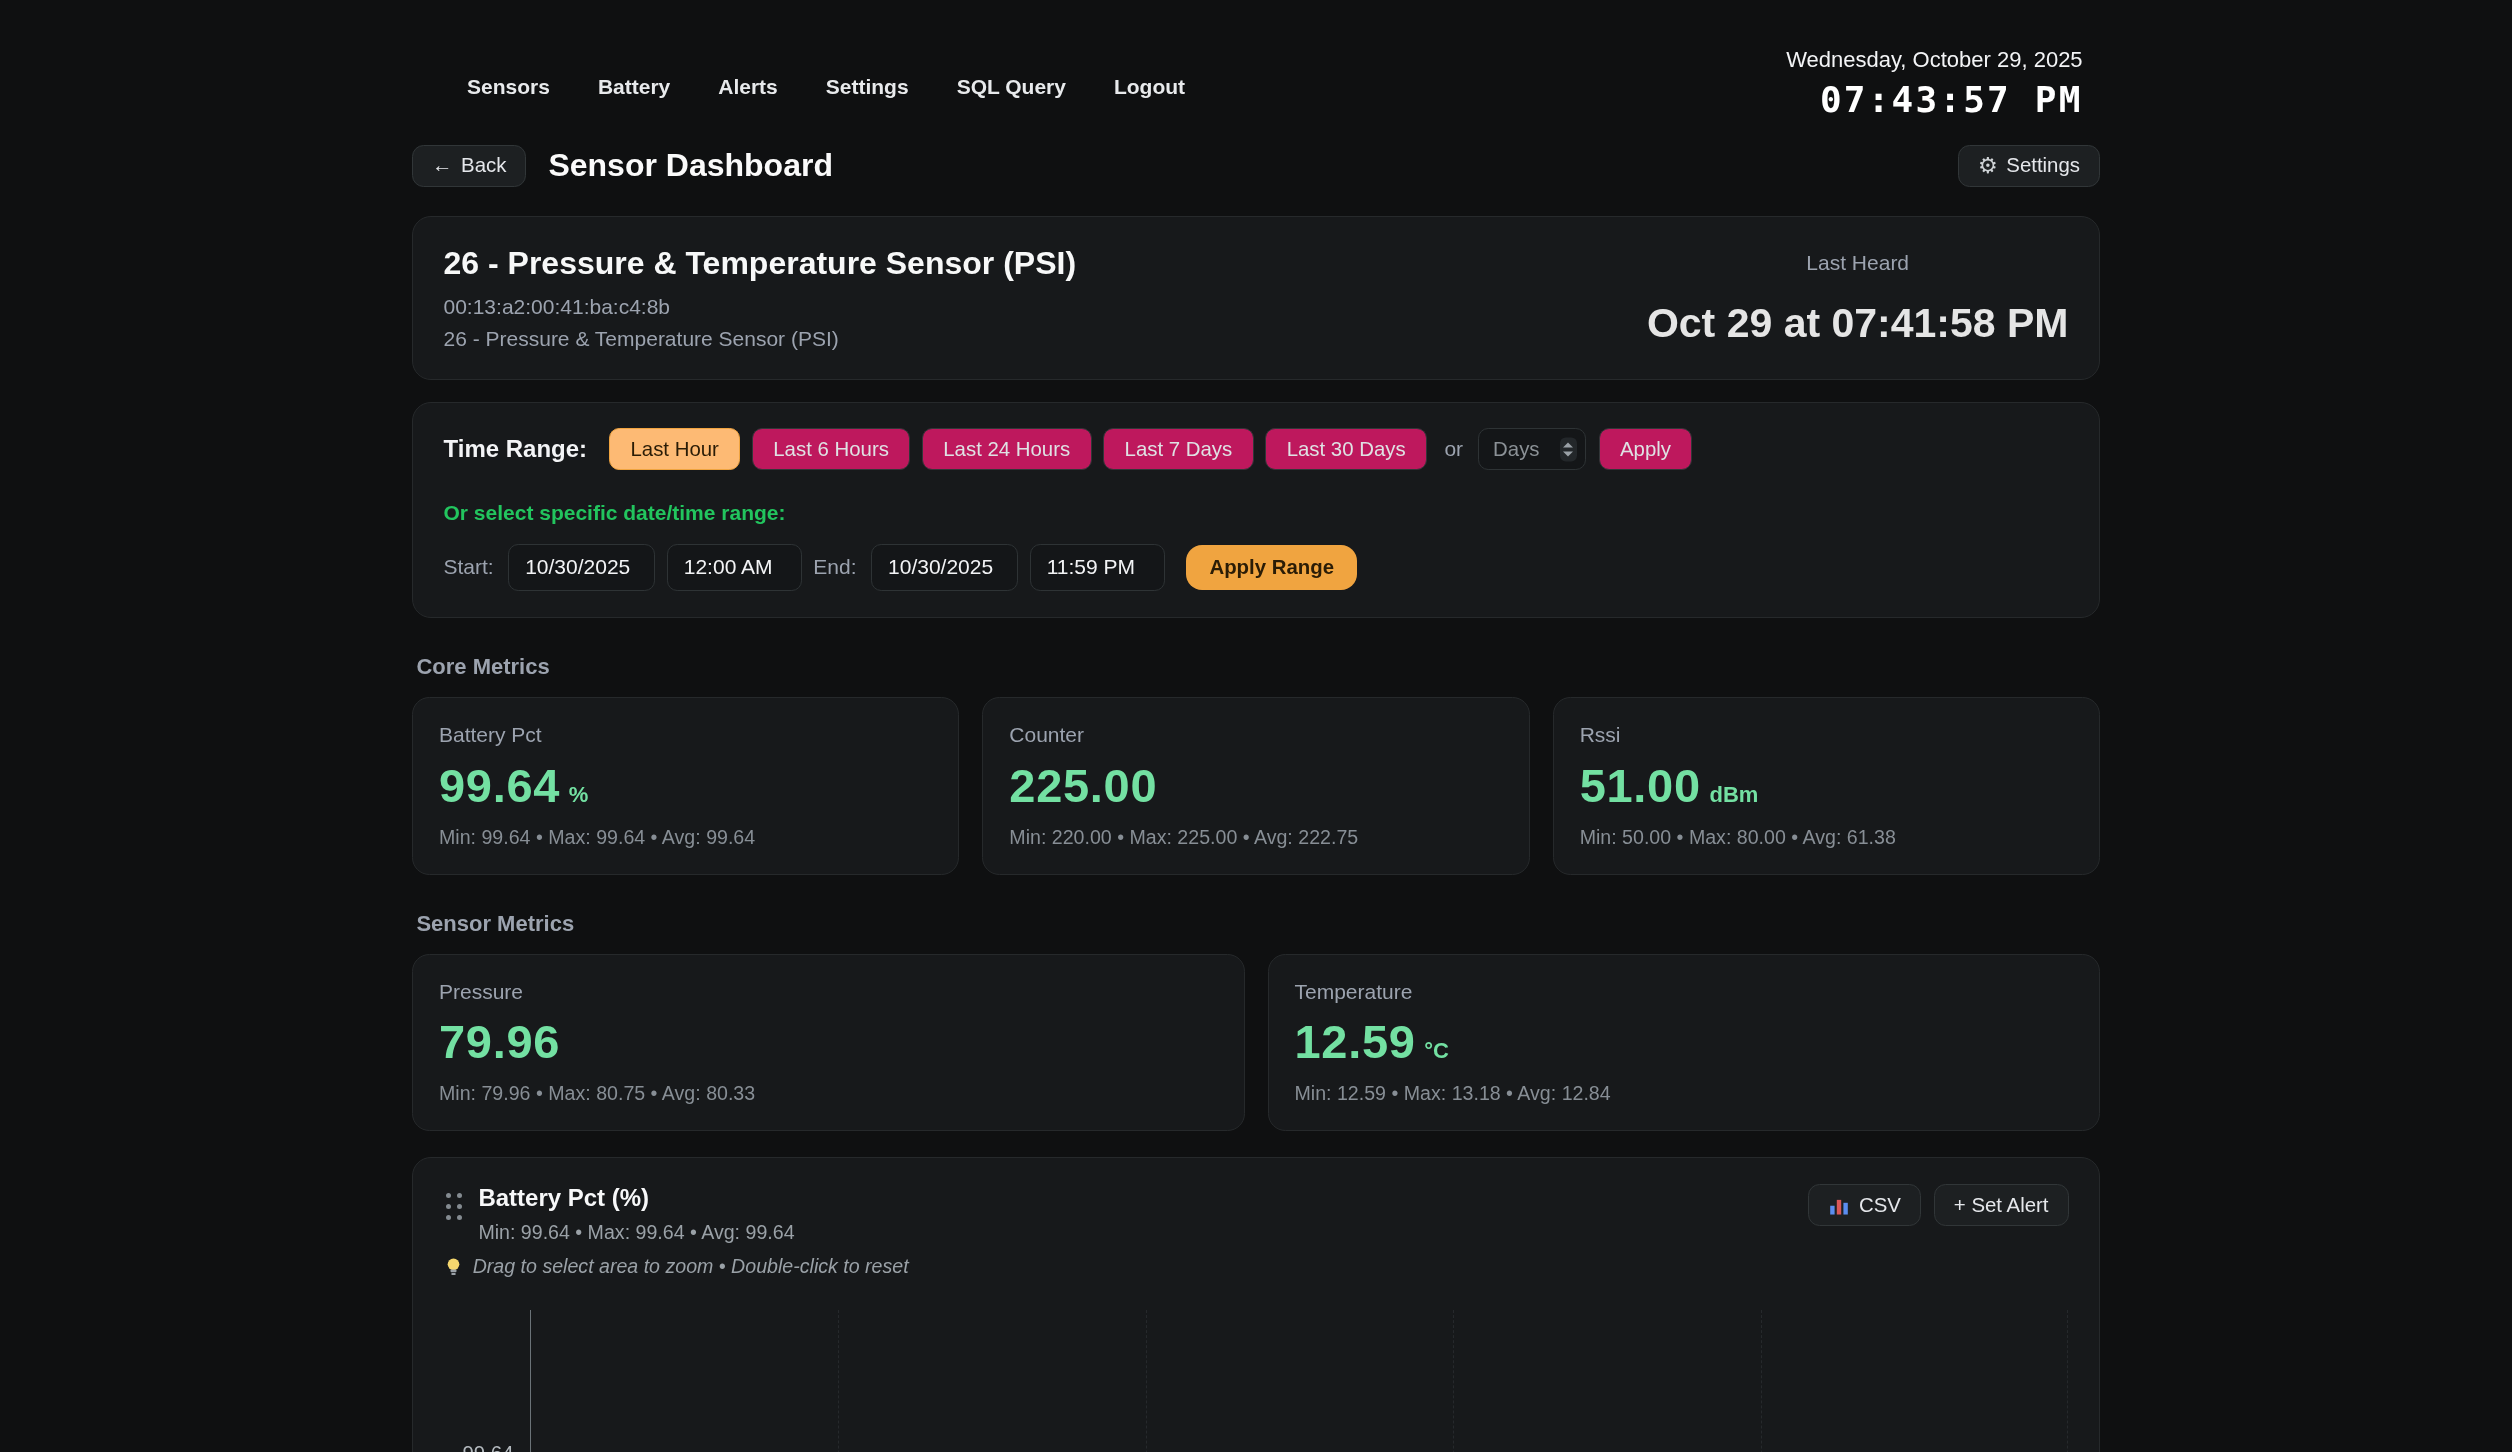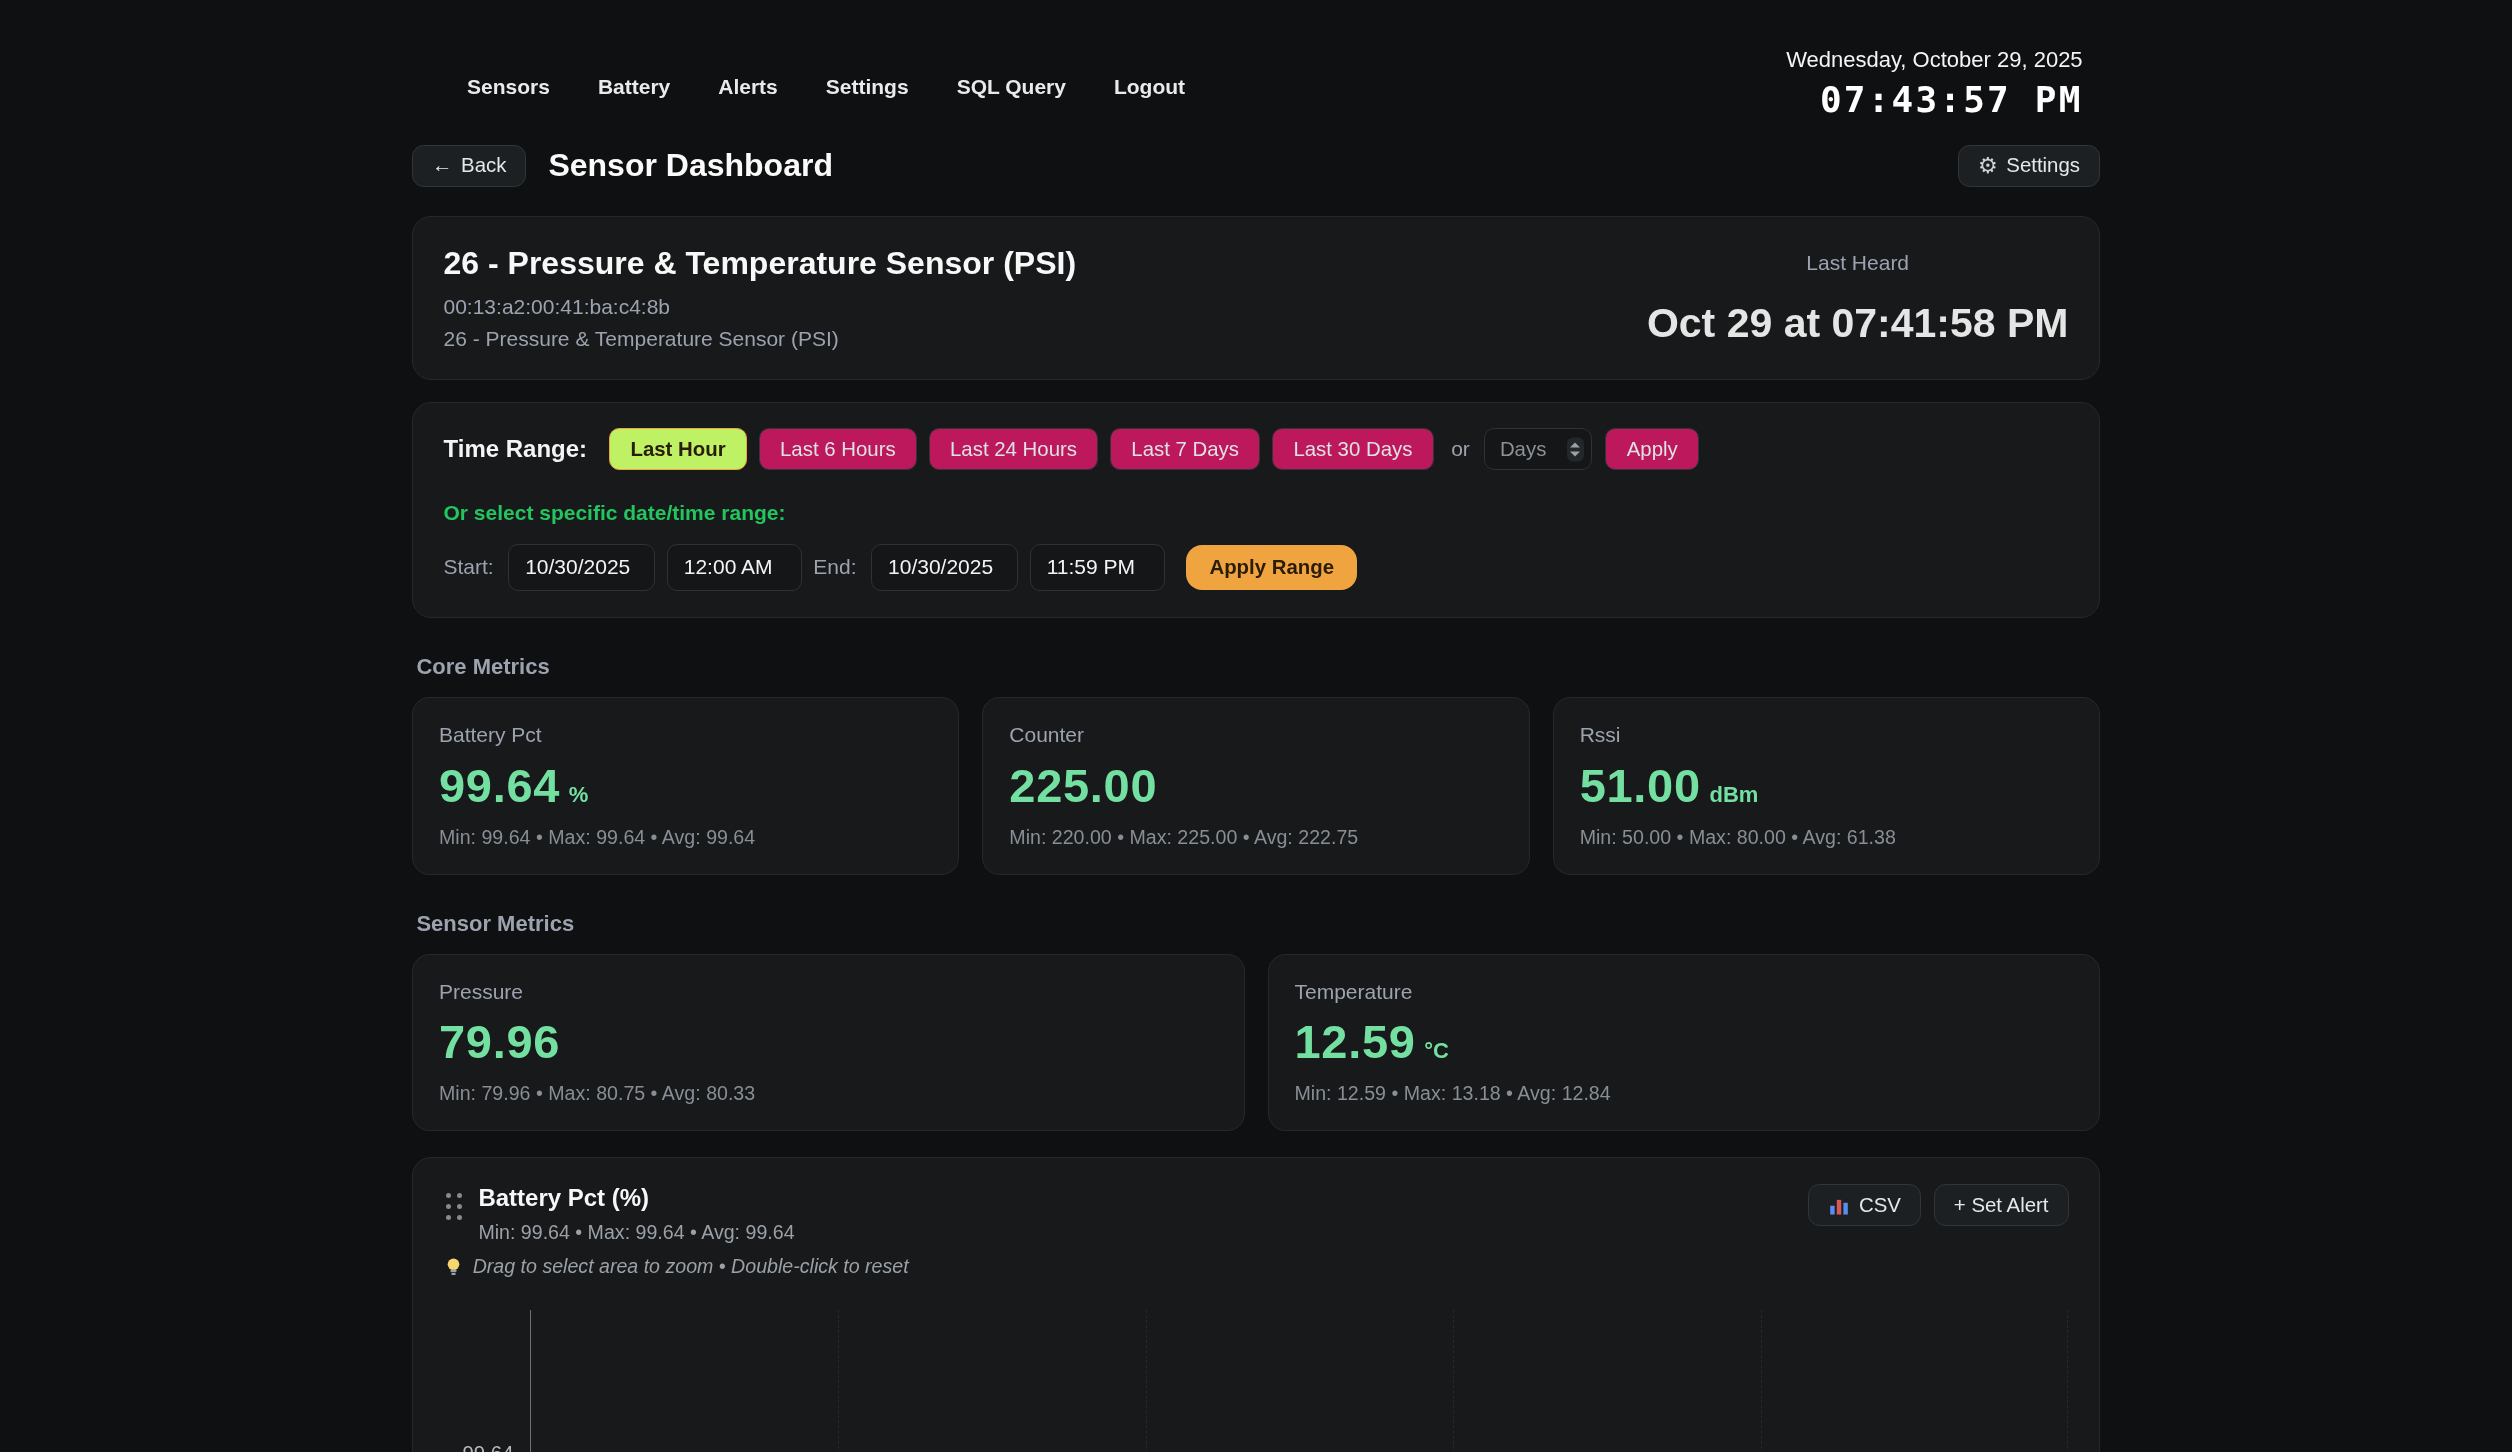--- a/index.html
+++ b/index.html
@@ -45,21 +45,21 @@
   
   .range-card { margin-top:22px; padding:25px 30.5px 26px; }
   .range-row1 { display:flex; align-items:center; }
   .range-label { font-size:24px; font-weight:600; color:#f3f4f6; margin-right:22px; }
   .chip {
     height:42px; padding:0 20.4px; border-radius:10.2px;
     background:#be185d; border:0.7px solid #313638; color:#dfe2e4;
     font-size:20.4px; display:inline-flex; align-items:center; margin-right:11.6px; cursor:pointer;
     font-family:inherit; white-space:nowrap;
   }
-  .chip.active { background:#bef264; border-color:#f0a440; color:#2a1c06; font-weight:bold; }
+  .chip.active { background:#fdba74; border-color:#f0a440; color:#2a1c06; font-weight:normal; }
   .or-label { color:#9ca3af; font-size:21px; margin:0 14.5px 0 5.8px; }
   .days-wrap { position:relative; margin-right:13px; }
   .days-input {
     width:108px; height:42px; border-radius:10.2px;
     background:#141618; border:0.7px solid #2e3335; color:#f3f4f6;
     font-size:20.4px; padding:0 33px 0 14.5px; font-family:inherit; outline:none;
   }
   .days-input::placeholder { color:#8b9196; }
   .spinner { position:absolute; right:8.7px; top:50%; transform:translateY(-50%);
     display:flex; flex-direction:column; gap:4.4px; align-items:center;

